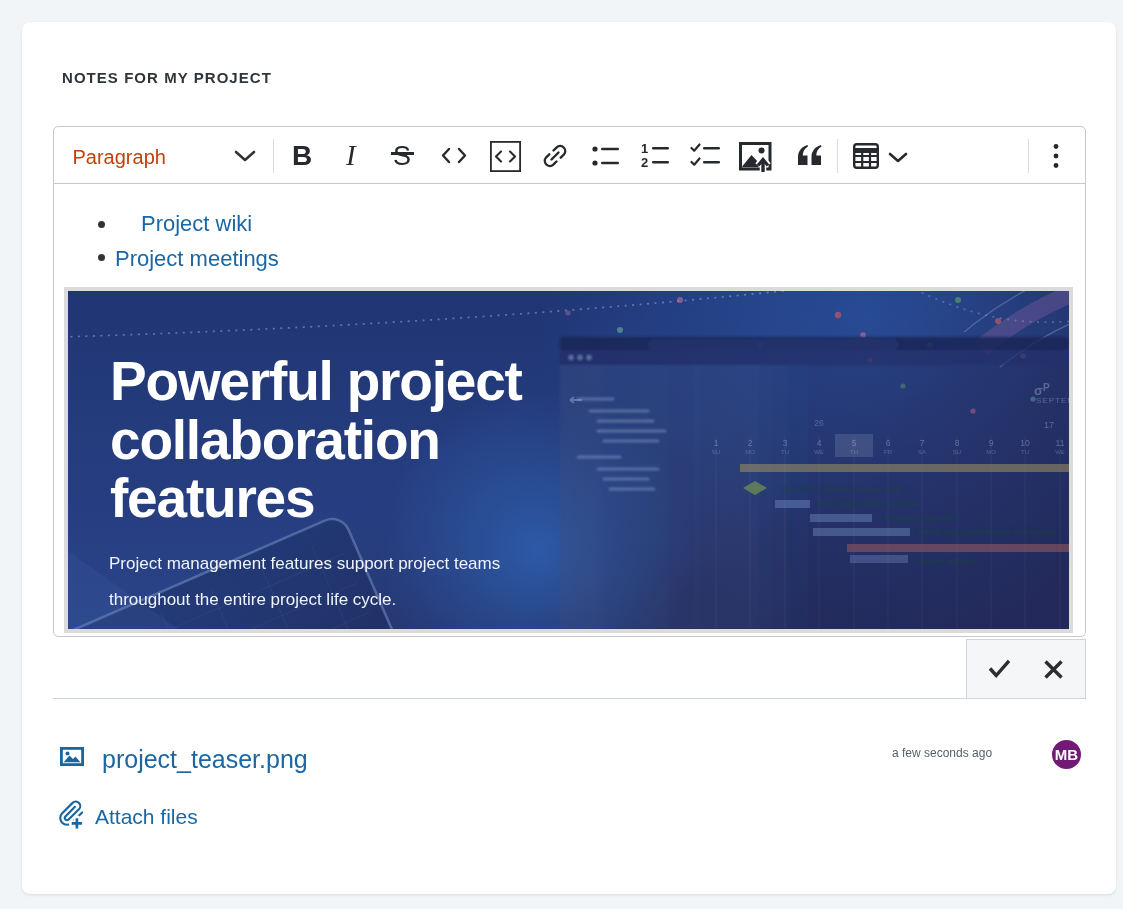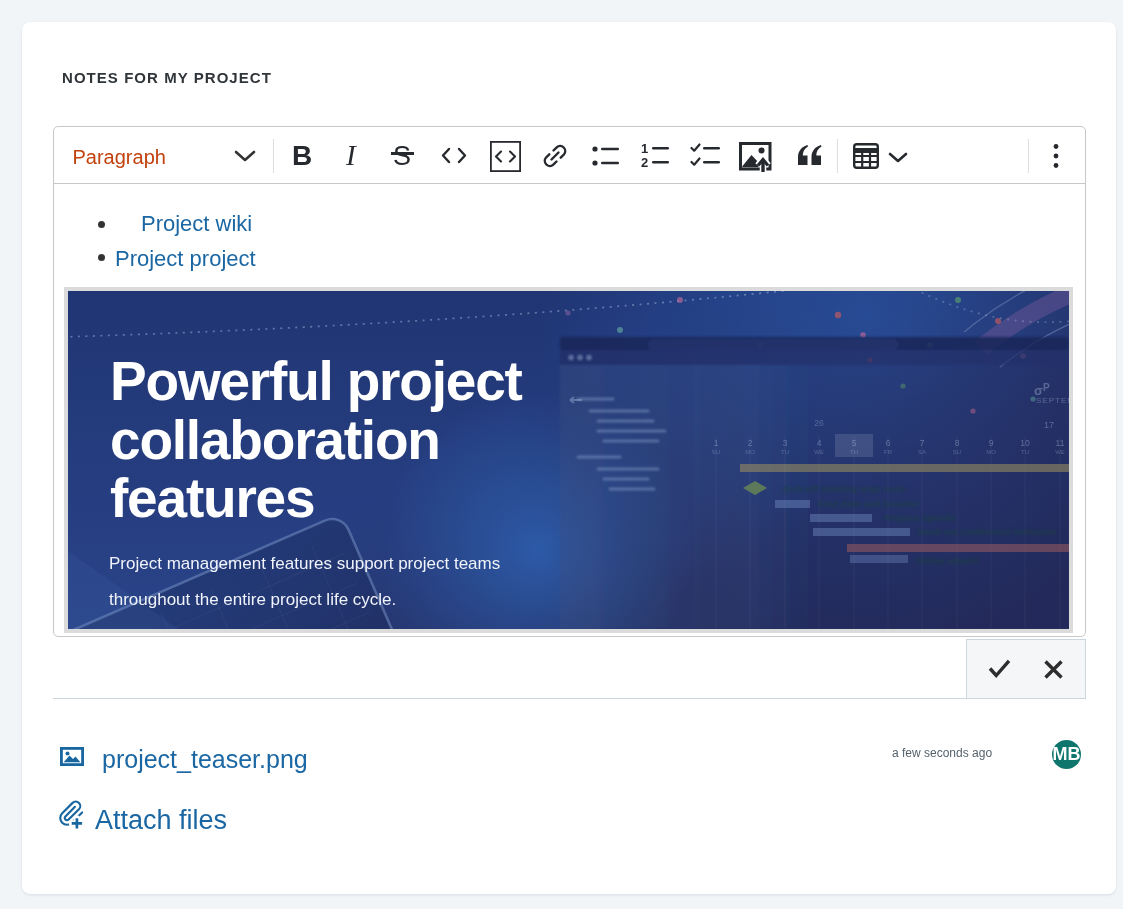--- a/index.html
+++ b/index.html
@@ -11,21 +11,21 @@
   .toolbar { position:absolute; left:53px; top:126px; width:1033px; height:58px; border-bottom:1px solid #c6c8ca; }
   .tsep { position:absolute; width:1px; background:#dcdee0; top:139px; height:34px; }
   .ticon { position:absolute; color:#26292e; }
   .link-blue { color:#1a67a3; text-decoration:none; }
   .bullet { position:absolute; width:7px; height:7px; border-radius:50%; background:#333; }
   .imgwidget { position:absolute; left:64px; top:287px; width:1009px; height:346px; border:4px solid #dbdbdb; background:#fff; }
   .panel { position:absolute; left:966px; top:639px; width:120px; height:60px; background:#f4f6f8; border:1px solid #ccd8df; }
   .hr { position:absolute; left:53px; top:698px; width:1033px; height:1.4px; background:#ccd6de; }
   .att-link { position:absolute; font-size:19px; color:#1a67a3; }
   .timestamp { position:absolute; font-size:19px; color:#55626c; }
-  .avatar { position:absolute; left:1052px; top:740px; width:29px; height:29px; border-radius:50%; background:#0f766e; color:#fff; font-size:18px; font-weight:700; text-align:center; line-height:29px; }
+  .avatar { position:absolute; left:1052px; top:740px; width:29px; height:29px; border-radius:50%; background:#701a75; color:#fff; font-size:15px; font-weight:700; text-align:center; line-height:29px; }
 </style>
 </head>
 <body>
 <div class="card"></div>
 <div class="title">NOTES FOR MY PROJECT</div>
 
 <div class="editor"></div>
 <div class="toolbar"></div>
 
 <div class="abs" style="left:72.5px; top:145.5px; font-size:20px; color:#c2410c;">Paragraph</div>
@@ -118,21 +118,21 @@
     <g fill="#26292e">
       <circle cx="5" cy="4.5" r="2.4"></circle>
       <circle cx="5" cy="14" r="2.4"></circle>
       <circle cx="5" cy="23.5" r="2.4"></circle>
     </g>
   </svg>
 
 <div class="bullet" style="left:98px; top:221px;"></div>
 <div class="bullet" style="left:98px; top:254px;"></div>
 <div class="abs" style="left:115px; top:211px; font-size:22px;margin-left:26px;"><span class="link-blue">Project wiki</span></div>
-<div class="abs" style="left:115px; top:246px; font-size:22px;"><span class="link-blue">Project project</span></div>
+<div class="abs" style="left:115px; top:246px; font-size:22px;"><span class="link-blue">Project meetings</span></div>
 
 <div class="imgwidget"></div>
 <svg class="abs" style="left:68px; top:291px;" width="1001" height="338" viewBox="0 0 1001 338">
   <defs>
     <linearGradient id="bgv" x1="0" y1="0" x2="0" y2="1">
       <stop offset="0" stop-color="#203573"></stop>
       <stop offset="1" stop-color="#2a4489"></stop>
     </linearGradient>
     <linearGradient id="bgdiag" x1="0" y1="0" x2="0.85" y2="0.5">
       <stop offset="0.58" stop-color="#222857" stop-opacity="0"></stop>
@@ -312,13 +312,13 @@
     <g fill="none" stroke="#1866a0" stroke-width="1.9" stroke-linecap="round" stroke-linejoin="round">
       <path d="M21.44 11.05 l-9.19 9.19 a6 6 0 0 1 -8.49 -8.49 l9.19 -9.19 a4 4 0 0 1 5.66 5.66 l-9.2 9.19 a2 2 0 0 1 -2.83 -2.83 l8.49 -8.48"></path>
     </g>
     <g stroke="#ffffff" stroke-width="5.5" stroke-linecap="round">
       <path d="M12.4 20.8 H21.2 M16.8 16.4 V25.2" fill="none"></path>
     </g>
     <g stroke="#1866a0" stroke-width="2.4" stroke-linecap="butt">
       <path d="M12.2 20.8 H21.4 M16.8 16.2 V25.4" fill="none"></path>
     </g>
   </svg>
-<a class="att-link" style="left:95px; top:805px; font-size:27px;">Attach files</a>
+<a class="att-link" style="left:95px; top:805px; font-size:21px;">Attach files</a>
 
 </body></html>

